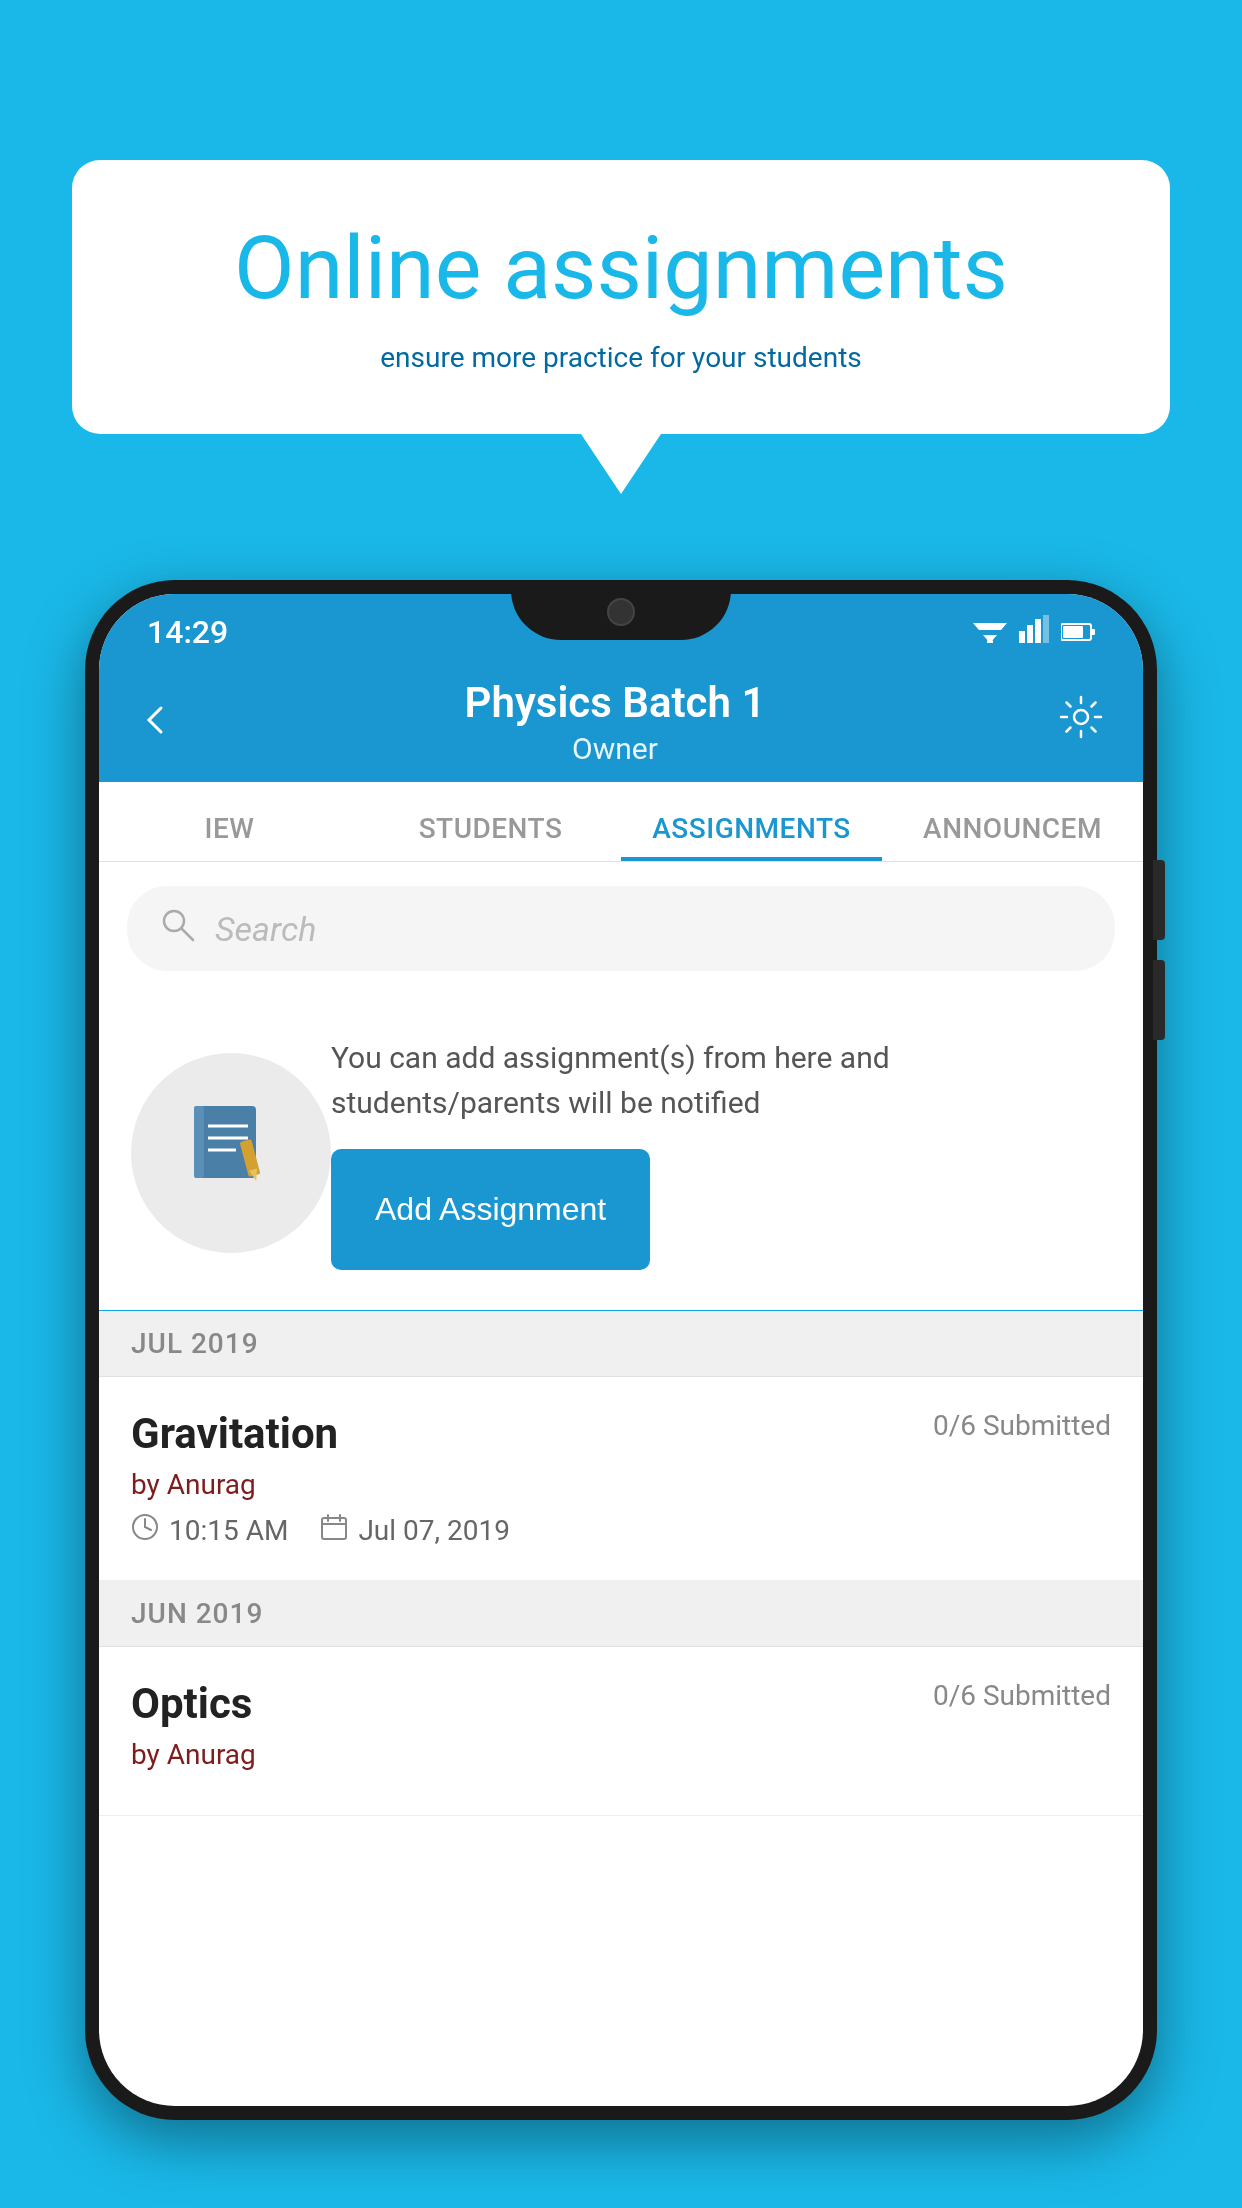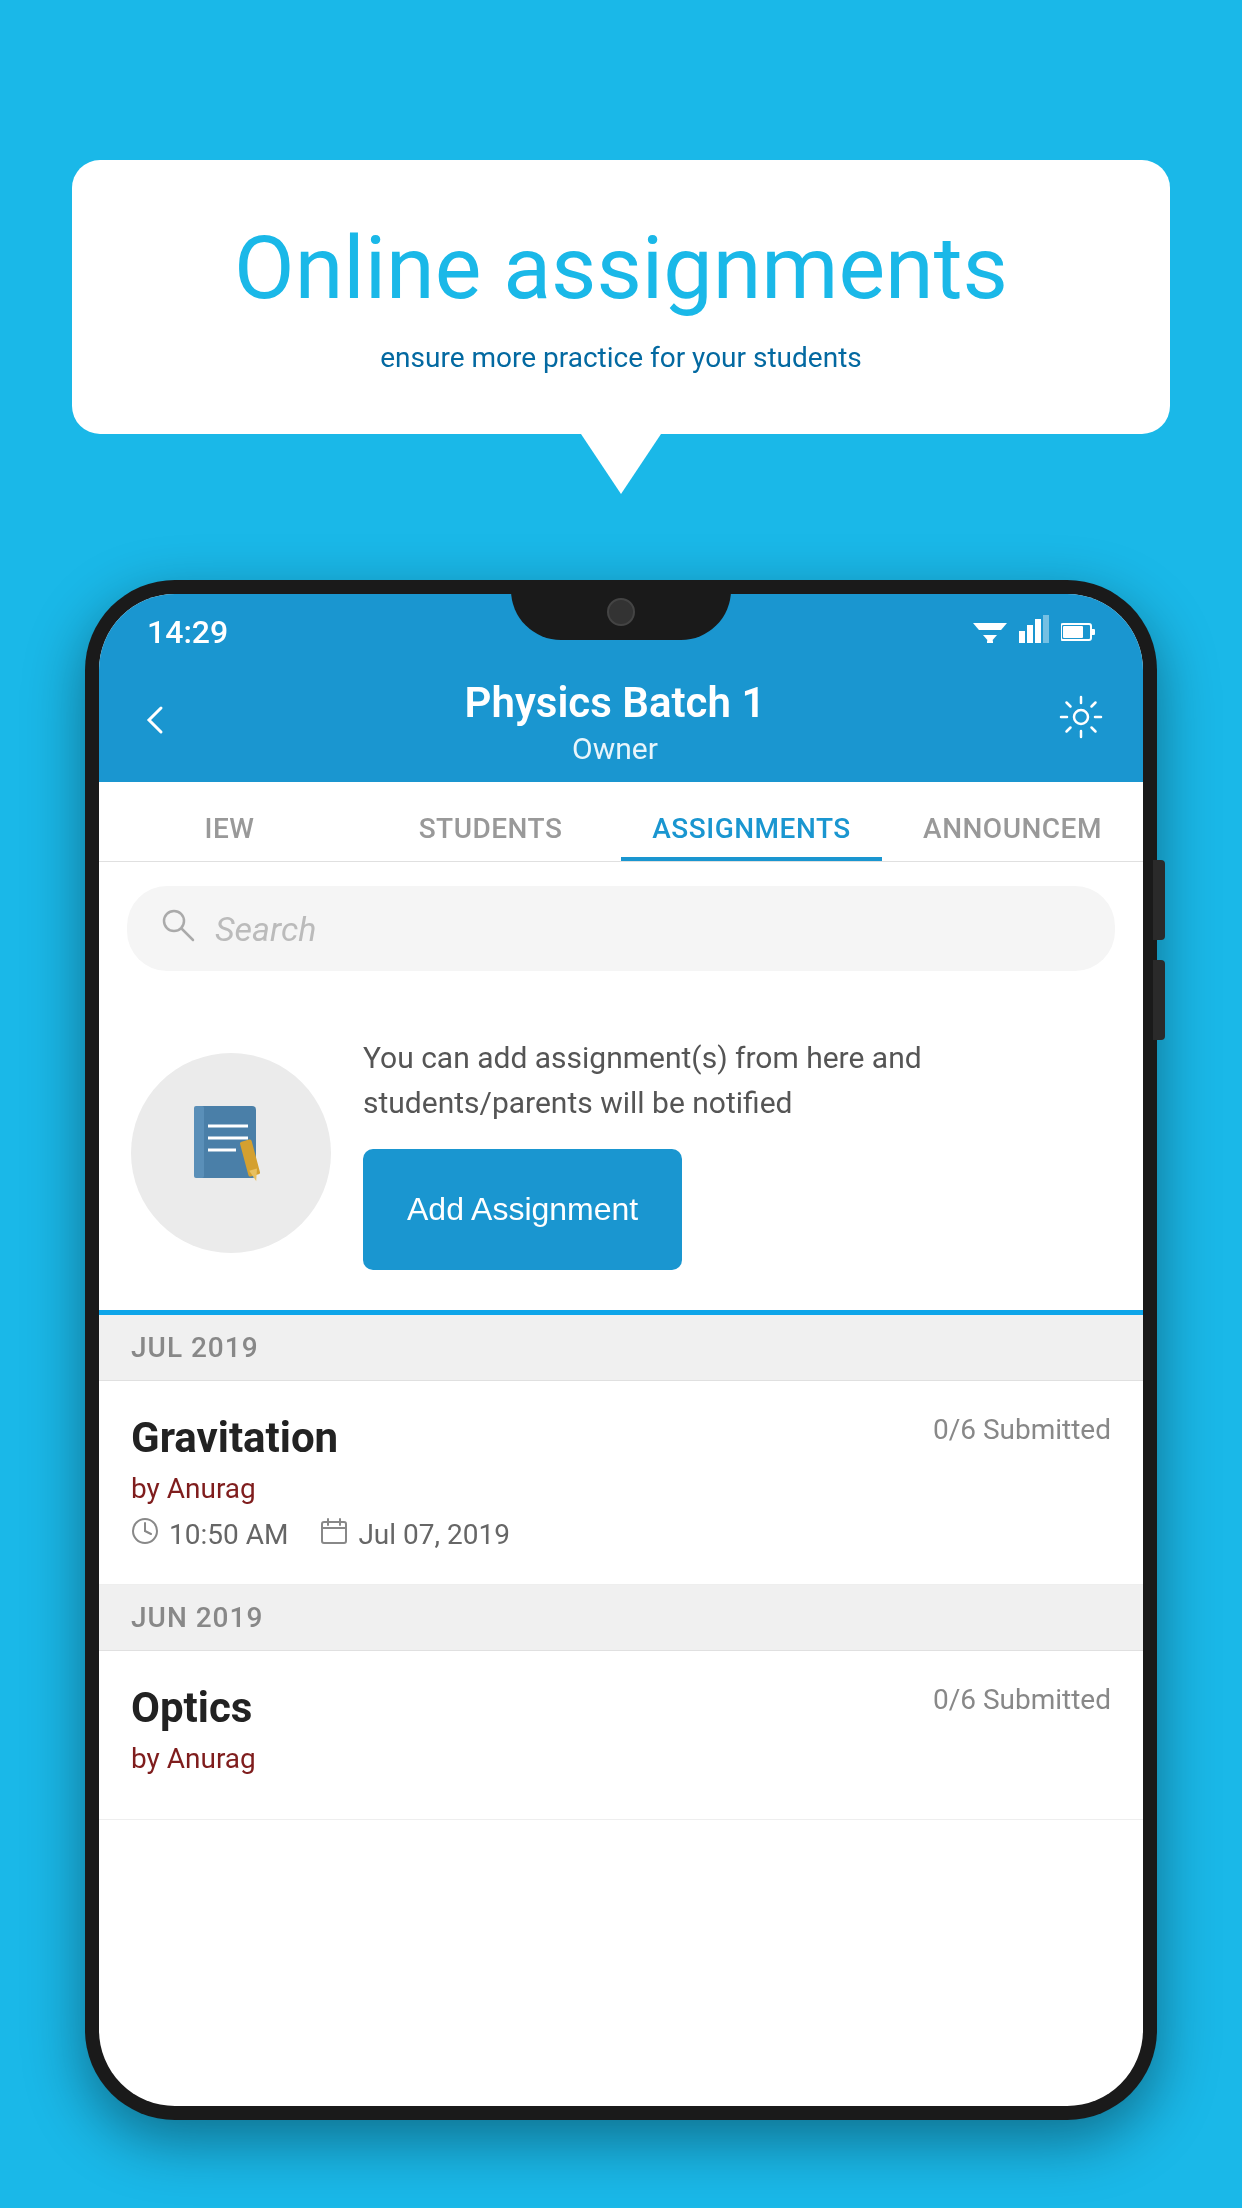--- a/index.html
+++ b/index.html
@@ -216,22 +216,21 @@
       font-size: 34px;
       color: #bbb;
     }
 
     
     .promo-section {
       display: flex;
       align-items: center;
       padding: 40px 32px;
       background: white;
-      gap: 32px;
-      border-bottom: 5px solid #0ea5e9;
+      border-bottom: 1px solid #0ea5e9;
     }
     .promo-icon-circle {
       width: 200px;
       height: 200px;
       min-width: 200px;
       background: #ebebeb;
       border-radius: 50%;
       display: flex;
       align-items: center;
       justify-content: center;
@@ -451,21 +450,21 @@
         <div class="assignment-author">by Anurag</div>
         <div class="assignment-meta">
           <div class="meta-item">
             <span class="meta-icon">
               <svg width="28" height="28" viewBox="0 0 28 28" fill="none">
                 <circle cx="14" cy="14" r="12" stroke="#888" stroke-width="2"></circle>
                 <line x1="14" y1="6" x2="14" y2="14" stroke="#888" stroke-width="2" stroke-linecap="round"></line>
                 <line x1="14" y1="14" x2="20" y2="17" stroke="#888" stroke-width="2" stroke-linecap="round"></line>
               </svg>
             </span>
-            <span>10:50 AM</span>
+            <span>10:15 AM</span>
           </div>
           <div class="meta-item">
             <span class="meta-icon">
               <svg width="28" height="28" viewBox="0 0 28 28" fill="none">
                 <rect x="2" y="5" width="24" height="21" rx="2" stroke="#888" stroke-width="2"></rect>
                 <line x1="2" y1="11" x2="26" y2="11" stroke="#888" stroke-width="2"></line>
                 <line x1="8" y1="2" x2="8" y2="8" stroke="#888" stroke-width="2" stroke-linecap="round"></line>
                 <line x1="20" y1="2" x2="20" y2="8" stroke="#888" stroke-width="2" stroke-linecap="round"></line>
               </svg>
             </span>

